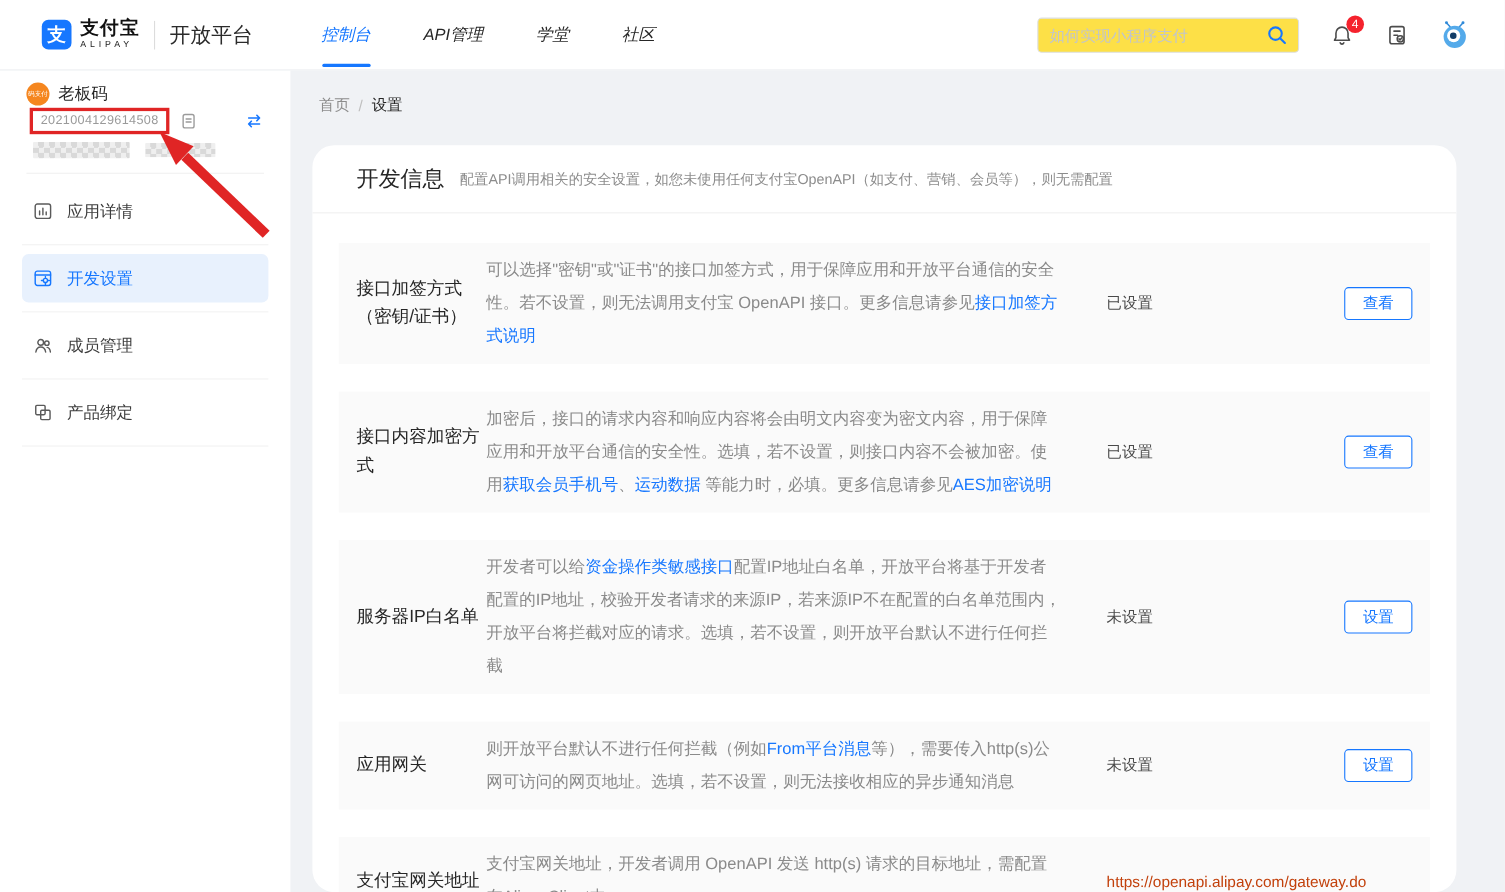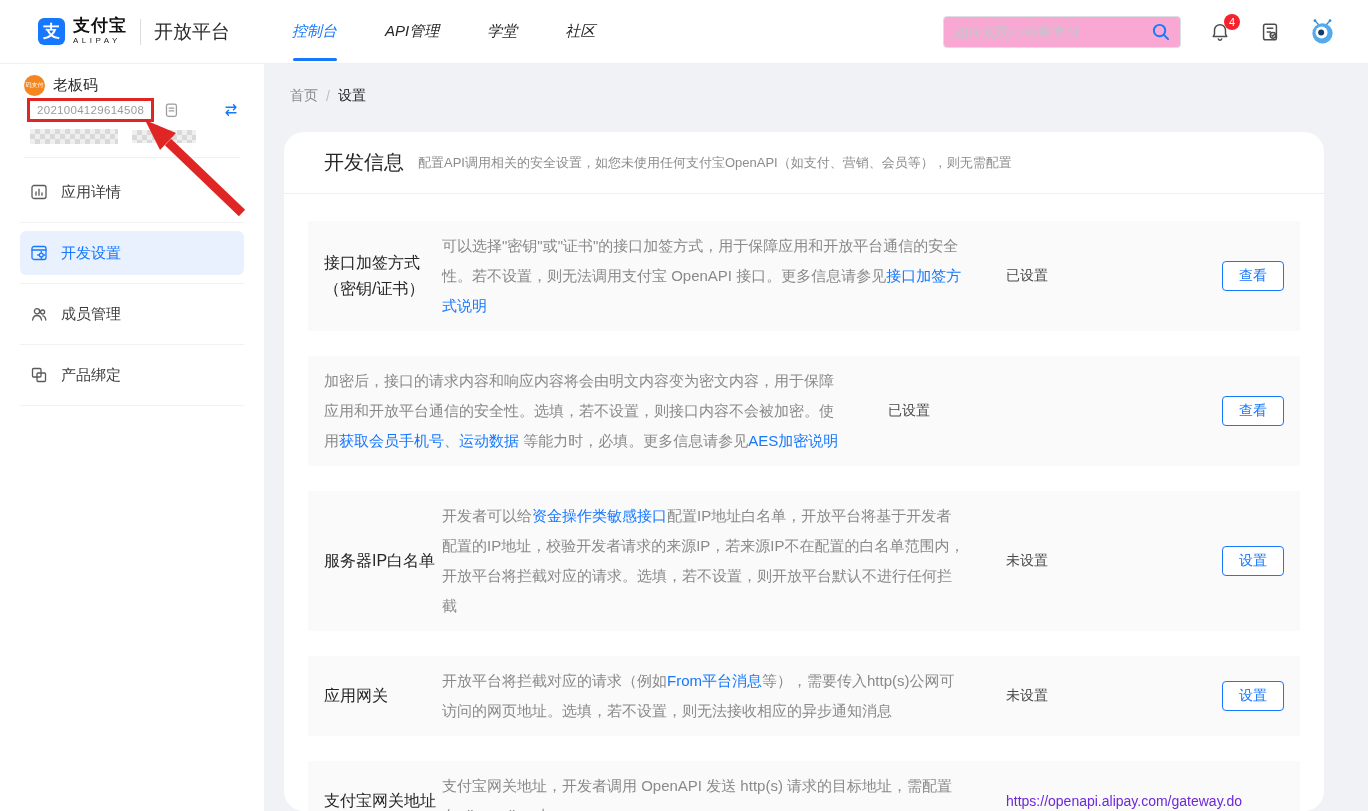--- a/index.html
+++ b/index.html
@@ -25,21 +25,21 @@
   .brand-cn{font-size:17px;font-weight:bold;color:#111;letter-spacing:1px;line-height:17px;}
   .brand-en{font-size:8px;letter-spacing:3.5px;color:#222;line-height:10px;margin-top:2px;}
   .vdiv{width:1px;height:26px;background:#dcdcdc;margin:0 13px;}
   .platform{font-size:19px;color:#2b2b2b;}
   .top-nav{display:flex;align-items:center;gap:48px;margin-left:62px;height:64px;}
   .nav-tab{height:64px;display:flex;align-items:center;position:relative;font-size:15px;color:#262626;cursor:pointer;font-style:italic;}
   .nav-tab.active{color:var(--accent);}
   .nav-tab.active::after{content:"";position:absolute;bottom:3px;left:50%;transform:translateX(-50%);
     width:44px;height:3px;border-radius:2px;background:var(--accent);}
   .header-right{margin-left:auto;display:flex;align-items:center;gap:28px;}
-  .search{width:238px;height:32px;border:1px solid #dcdfe3;border-radius:4px;background:#f9a8d4;
+  .search{width:238px;height:32px;border:1px solid #dcdfe3;border-radius:4px;background:#fde047;
     display:flex;align-items:center;padding:0 10px;justify-content:center;}
   .search input{border:none;outline:none;flex:1;font-size:14px;color:#333;background:transparent;min-width:0;}
   .search input::placeholder{color:#c1c5cb;}
   .sicon{display:flex;align-items:center;cursor:pointer;}
   .bell{position:relative;display:flex;align-items:center;cursor:pointer;}
   .badge{position:absolute;top:-7px;right:-9px;min-width:16px;height:16px;border-radius:8px;background:var(--badge);
     color:#fff;font-size:11px;display:flex;align-items:center;justify-content:center;padding:0 3px;}
   .docicon,.avatar{display:flex;align-items:center;cursor:pointer;}
   
   .sidebar{position:absolute;top:64px;left:0;width:264px;bottom:0;background:#fff;z-index:10;}
@@ -76,21 +76,21 @@
   .card-head{display:flex;align-items:center;padding:0 40px;height:62px;border-bottom:1px solid #f0f0f0;}
   .title{font-size:20px;font-weight:500;color:#262626;}
   .subtitle{margin-left:14px;font-size:13px;color:#8c8c8c;}
   .card-body{padding:27px 24px 24px;}
   .dev-row{background:#fafafa;display:flex;align-items:center;padding:10px 16px;margin-bottom:25px;}
   .row-label{width:118px;flex-shrink:0;font-size:16px;color:#262626;line-height:26px;}
   .row-desc{width:524px;flex-shrink:0;font-size:15px;color:#8a8a8a;line-height:30px;}
   .row-desc .link{color:var(--accent);cursor:pointer;}
   .row-right{flex:1;display:flex;align-items:center;justify-content:space-between;margin-left:40px;min-height:30px;}
   .row-status{font-size:14px;color:#4a4a4a;}
-  .row-value{font-size:14px;color:#6d28d9;}
+  .row-value{font-size:14px;color:#c2410c;}
   .btn{width:62px;height:30px;border:1px solid var(--accent);border-radius:4px;background:#fff;color:var(--accent);
     font-size:14px;display:flex;align-items:center;justify-content:center;cursor:pointer;
     font-family:"Liberation Sans","DejaVu Sans",sans-serif;}
 </style>
 </head>
 <body>
 
 <header class="header">
   <div class="logo">
     <div class="logo-sq">
@@ -259,41 +259,44 @@
             <div>接口加签方式</div>
             <div>（密钥/证书）</div>
           </div>
           <div class="row-desc"><span>可以选择"密钥"或"证书"的接口加签方式，用于保障应用和开放平台通信的安全性。若不设置，则无法调用支付宝 OpenAPI 接口。更多信息请参见</span><span class="link">接口加签方式说明</span></div>
           <div class="row-right">
             <span class="row-status">已设置</span>
             <button class="btn">查看</button>
           </div>
         </div>
         <div class="dev-row">
+          <div class="row-label">
+            <div>接口内容加密方式</div>
+          </div>
           <div class="row-desc"><span>加密后，接口的请求内容和响应内容将会由明文内容变为密文内容，用于保障应用和开放平台通信的安全性。选填，若不设置，则接口内容不会被加密。使用</span><span class="link">获取会员手机号</span><span>、</span><span class="link">运动数据</span><span> 等能力时，必填。更多信息请参见</span><span class="link">AES加密说明</span></div>
           <div class="row-right">
             <span class="row-status">已设置</span>
             <button class="btn">查看</button>
           </div>
         </div>
         <div class="dev-row">
           <div class="row-label">
             <div>服务器IP白名单</div>
           </div>
           <div class="row-desc"><span>开发者可以给</span><span class="link">资金操作类敏感接口</span><span>配置IP地址白名单，开放平台将基于开发者配置的IP地址，校验开发者请求的来源IP，若来源IP不在配置的白名单范围内，开放平台将拦截对应的请求。选填，若不设置，则开放平台默认不进行任何拦截</span></div>
           <div class="row-right">
             <span class="row-status">未设置</span>
             <button class="btn">设置</button>
           </div>
         </div>
         <div class="dev-row">
           <div class="row-label">
             <div>应用网关</div>
           </div>
-          <div class="row-desc"><span>开放平台将拦截对应的请求（例如</span><span class="link">From平台消息</span><span>等），需要传入http(s)公网可访问的网页地址。选填，若不设置，则无法接收相应的异步通知消息</span></div>
+          <div class="row-desc"><span>则开放平台默认不进行任何拦截（例如</span><span class="link">From平台消息</span><span>等），需要传入http(s)公网可访问的网页地址。选填，若不设置，则无法接收相应的异步通知消息</span></div>
           <div class="row-right">
             <span class="row-status">未设置</span>
             <button class="btn">设置</button>
           </div>
         </div>
         <div class="dev-row">
           <div class="row-label">
             <div>支付宝网关地址</div>
           </div>
           <div class="row-desc"><span>支付宝网关地址，开发者调用 OpenAPI 发送 http(s) 请求的目标地址，需配置在AlipayClient中;</span></div>

